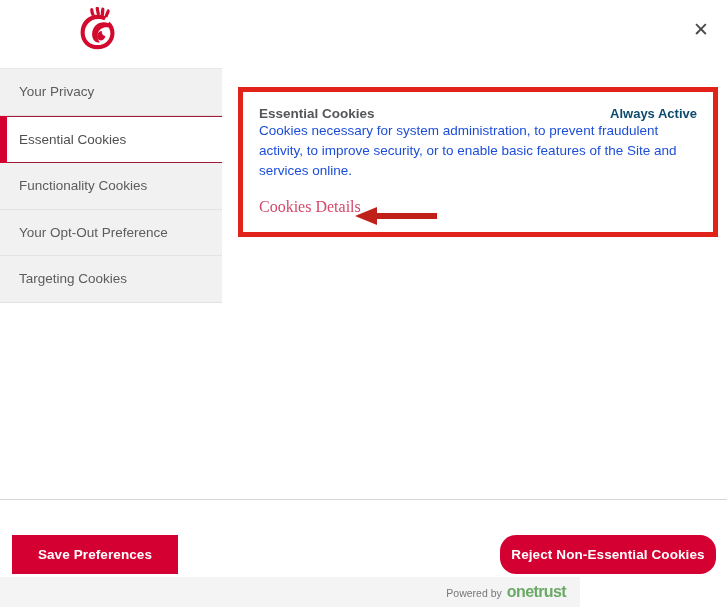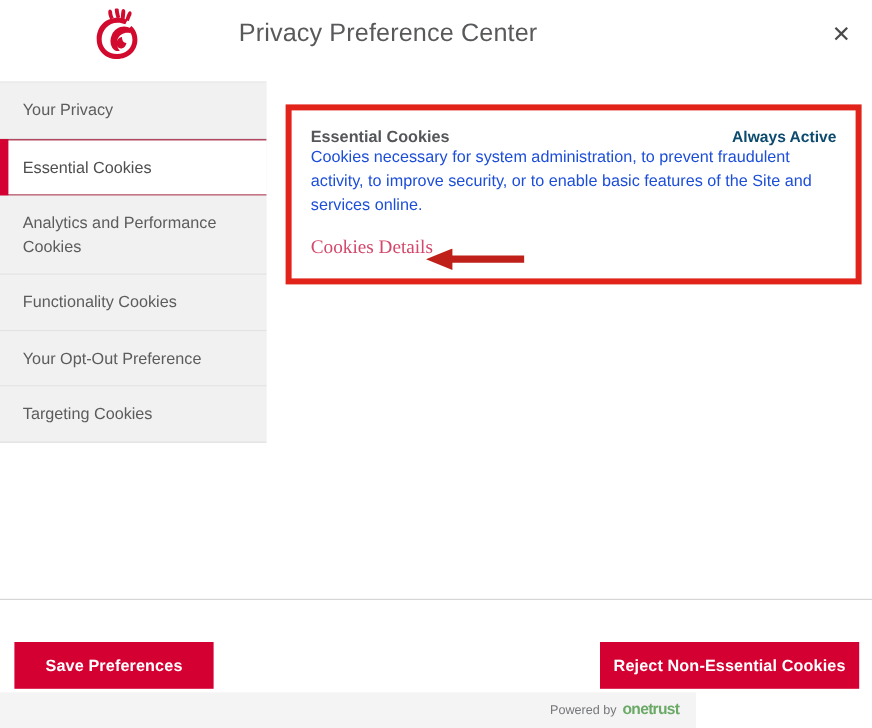--- a/index.html
+++ b/index.html
@@ -53,20 +53,21 @@
     border: none;
     padding: 0;
   }
 
   
   .sidebar {
     position: absolute;
     left: 0; top: 68px;
     width: 222px;
     background: #f1f1f1;
+    text-align: center;
   }
   .nav-item {
     position: relative;
     padding: 13px 18px 13px 19px;
     font-size: 13.5px;
     color: #5c5c5c;
     line-height: 1.45;
     border-bottom: 1px solid #e2e2e2;
     background: #f1f1f1;
     cursor: pointer;
@@ -161,42 +162,42 @@
     align-items: center;
     justify-content: center;
     margin-top: 16px;
   }
   .btn-save {
     left: 12px; top: 519px;
     width: 166px; height: 39px;
   }
   .btn-reject {
     left: 500px; top: 519px;
-    width: 216px; height: 39px;
+    width: 216px; height: 39px; border-radius: 16px;
   }
   .footer {
     position: absolute;
     left: 0; top: 577px;
     width: 580px; height: 30px;
     background: #f4f4f4;
     text-decoration: underline;
   }
   .powered {
     position: absolute;
     right: 14px; top: 7px;
     display: flex;
     align-items: baseline;
     gap: 5px;
   }
   .powered-by {
     font-size: 10.5px;
     color: #76777a;
   }
   .onetrust {
-    font-size: 13px;
+    font-size: 16px;
     font-weight: bold;
     color: #6aa966;
     letter-spacing: -.6px;
     line-height: 1;
   }
 </style>
 </head>
 <body>
 
 <div class="header">
@@ -216,34 +217,30 @@
 
         <path d="M62 33 C52 33 44 39 40 47 C36 55 36 64 40 71 C43 76 49 79 54 77
                  C50 72 48 66 49 60 C50 53 55 47 62 45 C66 44 70 44 73 45 L74 36
                  C70 34 66 33 62 33 Z"></path>
         <path d="M58 52 C52 53 48 58 48 64 C48 69 51 73 56 73 C61 73 65 69 66 63
                  C63 63 60 61 59 58 C58.4 56.2 58 54 58 52 Z"></path>
       </g>
     </svg>
   </div>
 
-  <div class="header-title">Privacy Preference Center</div>
 
   <button class="close-btn">✕</button>
 </div>
 
 <div class="sidebar">
   <div class="nav-item">
     <span>Your Privacy</span>
   </div>
   <div class="nav-item active">
     <span>Essential Cookies</span>
-  </div>
-  <div class="nav-item">
-    <span>Analytics and Performance Cookies</span>
   </div>
   <div class="nav-item">
     <span>Functionality Cookies</span>
   </div>
   <div class="nav-item">
     <span>Your Opt-Out Preference</span>
   </div>
   <div class="nav-item">
     <span>Targeting Cookies</span>
   </div>

